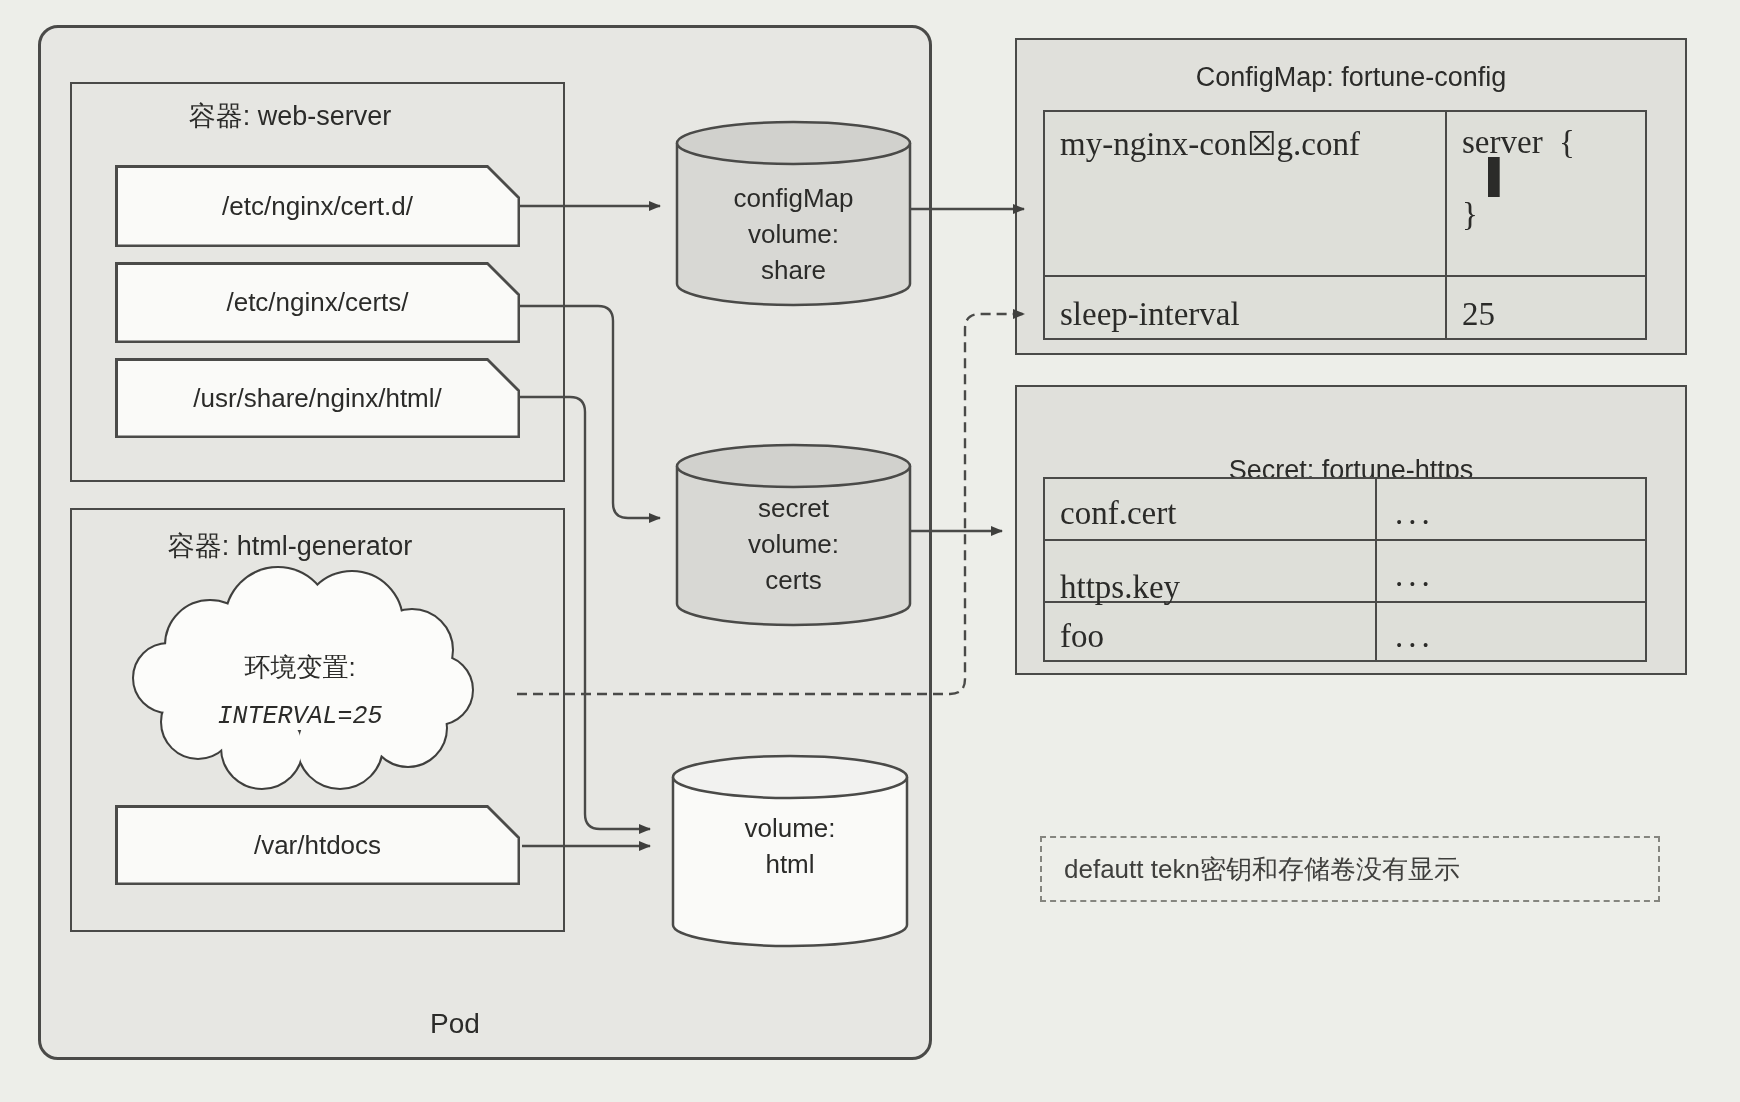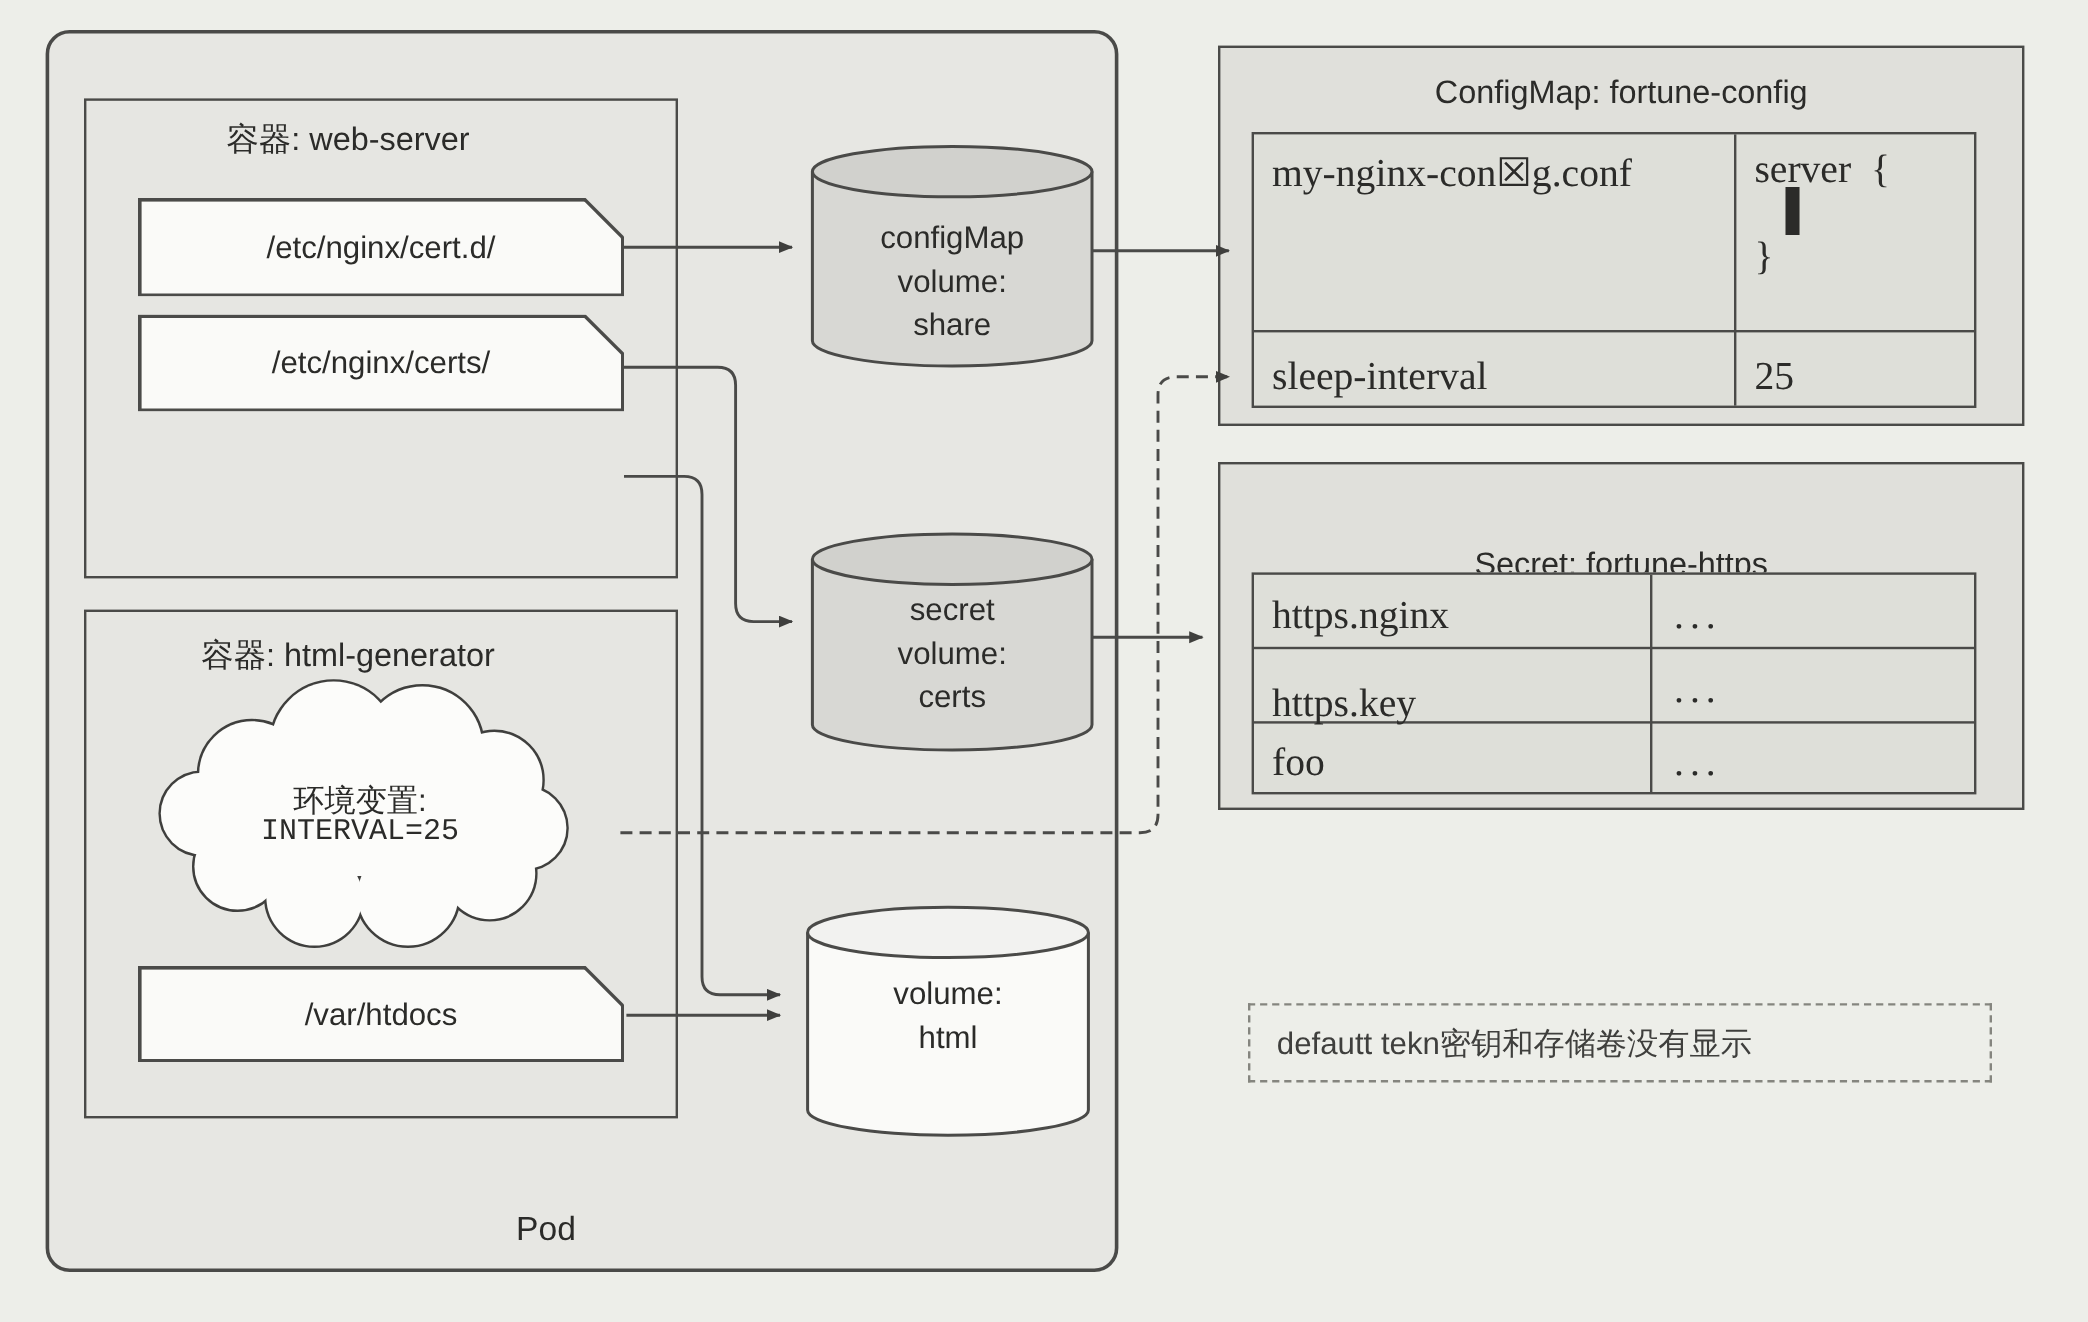--- a/index.html
+++ b/index.html
@@ -44,20 +44,23 @@
 
   <div class="box container-box" style="left:70px;top:508px;width:495px;height:424px;"></div>
   <div class="lbl t27" style="left:70px;top:528px;width:440px;">容器: html-generator</div>
 
   <div class="tagbox" style="left:115px;top:165px;width:405px;height:82px;">
     <div class="inner t26">/etc/nginx/cert.d/</div>
   </div>
   <div class="tagbox" style="left:115px;top:262px;width:405px;height:81px;">
     <div class="inner t26">/etc/nginx/certs/</div>
   </div>
+  <div class="tagbox" style="left:115px;top:358px;width:405px;height:80px;">
+    <div class="inner t26">/usr/share/nginx/html/</div>
+  </div>
   <div class="tagbox" style="left:115px;top:805px;width:405px;height:80px;">
     <div class="inner t26">/var/htdocs</div>
   </div>
 
   <svg width="1740" height="1102" viewBox="0 0 1740 1102">
 
     <g stroke="#3f3f3d" stroke-width="4" fill="#fcfcfa">
       <circle cx="210" cy="645" r="44"></circle>
         <circle cx="278" cy="620" r="52"></circle>
       <circle cx="352" cy="622" r="50"></circle>
@@ -93,21 +96,21 @@
       <ellipse cx="793.5" cy="466" rx="116.5" ry="21" fill="#d1d1cd"></ellipse>
     </g>
 
     <g stroke="#4a4a48" stroke-width="2.5">
       <path d="M673,777 L673,925 A117,21 0 0 0 907,925 L907,777" fill="#fafaf8"></path>
       <ellipse cx="790" cy="777" rx="117" ry="21" fill="#f2f2f0"></ellipse>
     </g>
   </svg>
 
   <div class="lbl t26" style="left:150px;top:650px;width:300px;">环境变置:</div>
-  <div class="lbl mono" style="left:150px;top:678px;width:300px;">INTERVAL=25</div>
+  <div class="lbl mono" style="left:150px;top:702px;width:300px;font-style:italic;">INTERVAL=25</div>
 
   <div class="cyl-text" style="left:677px;top:180px;width:233px;">
     <div>configMap</div>
     <div>volume:</div>
     <div>share</div>
   </div>
   <div class="cyl-text" style="left:677px;top:490px;width:233px;">
     <div>secret</div>
     <div>volume:</div>
     <div>certs</div>
@@ -130,21 +133,21 @@
   <div class="cellkey" style="left:1060px;top:296px;">sleep-interval</div>
   <div class="cellkey" style="left:1462px;top:296px;">25</div>
 
   <div class="box rightbox" style="left:1015px;top:385px;width:672px;height:290px;"></div>
   <div class="lbl t27" style="left:1015px;top:410px;width:672px;margin-top:45px;">Secret: fortune-https</div>
   <div class="box innertable" style="left:1043px;top:477px;width:604px;height:185px;">
     <div class="divider" style="left:0;top:60px;width:100%;height:2px;"></div>
     <div class="divider" style="left:0;top:122px;width:100%;height:2px;"></div>
     <div class="divider" style="left:330px;top:0;width:2px;height:100%;"></div>
   </div>
-  <div class="cellkey" style="left:1060px;top:495px;">https.nginx</div>
+  <div class="cellkey" style="left:1060px;top:495px;">conf.cert</div>
   <div class="cellkey" style="left:1395px;top:495px;letter-spacing:5px;">...</div>
   <div class="cellkey" style="left:1060px;top:557px;margin-top:12px;">https.key</div>
   <div class="cellkey" style="left:1395px;top:557px;letter-spacing:5px;">...</div>
   <div class="cellkey" style="left:1060px;top:618px;">foo</div>
   <div class="cellkey" style="left:1395px;top:618px;letter-spacing:5px;">...</div>
 
   <div class="notebox t26" style="left:1040px;top:836px;width:620px;height:66px;padding-left:22px;">
     <span>defautt tekn密钥和存储卷没有显示</span>
   </div>
 

